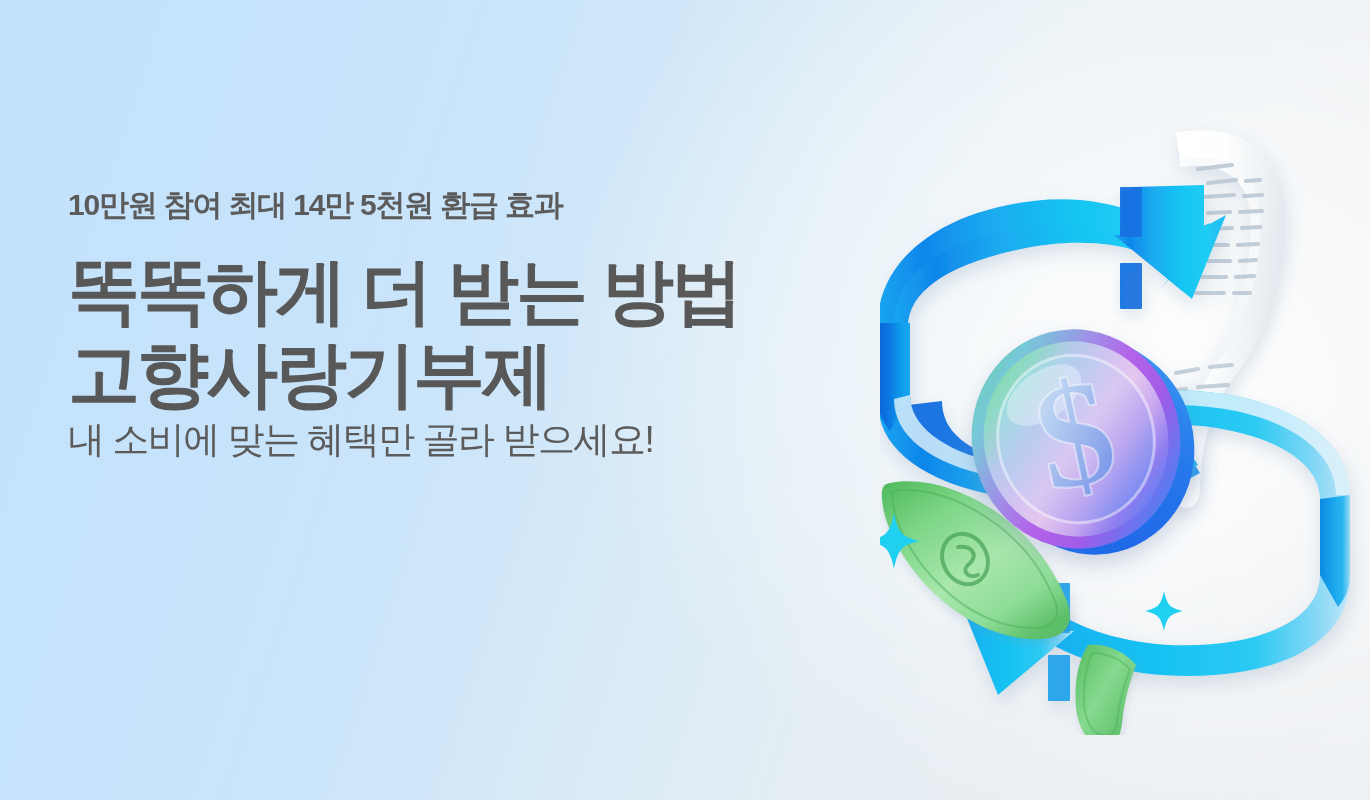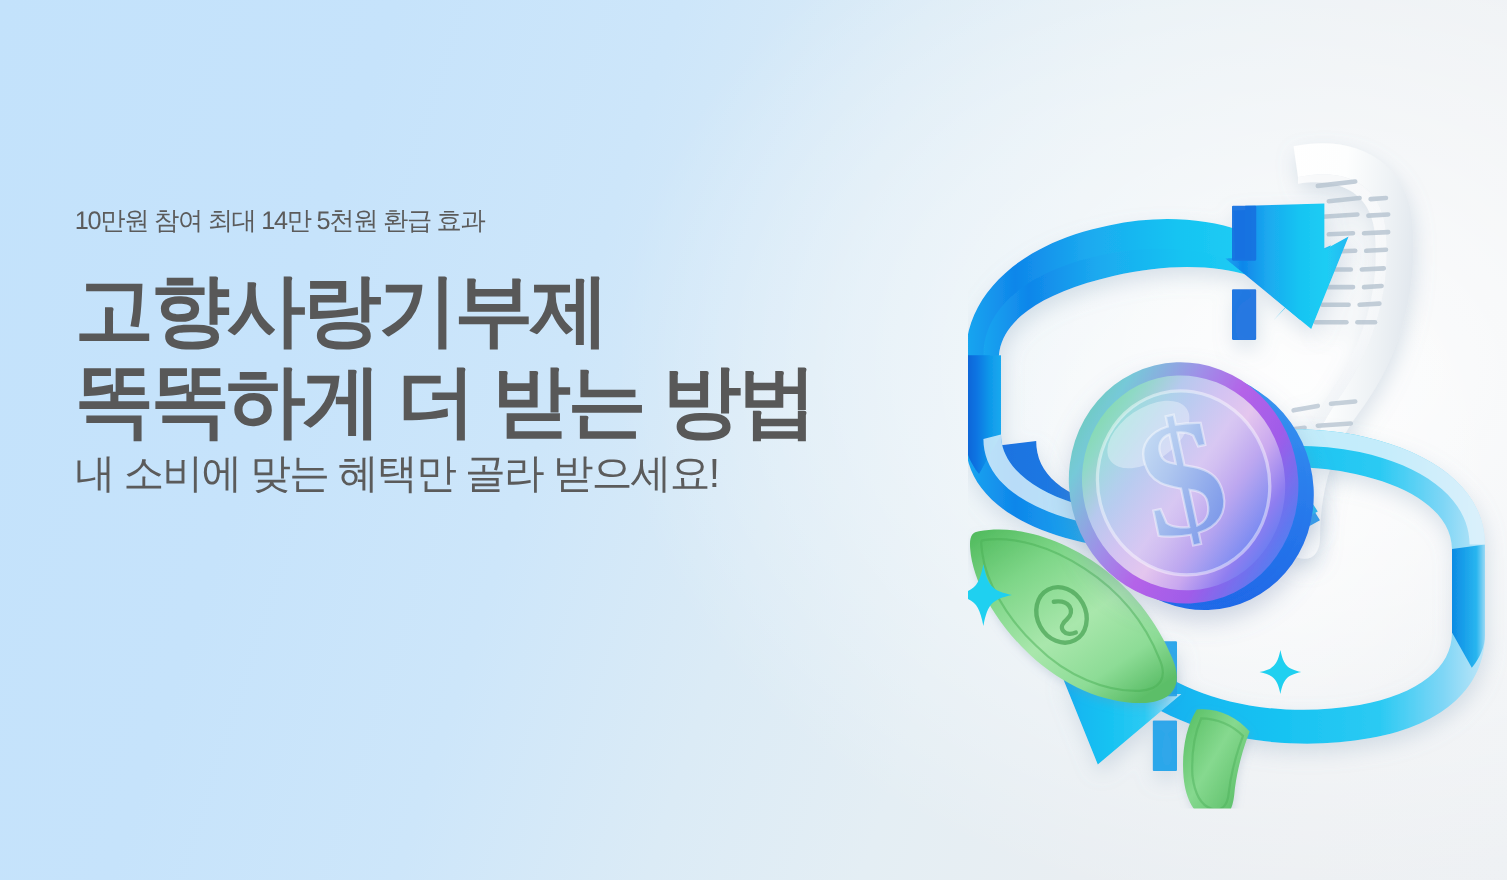--- a/index.html
+++ b/index.html
@@ -28,22 +28,22 @@
   }
 
   
   #copy {
     position:absolute;
     left:68px;
     top:186px;
     width:830px;
   }
   .eyebrow {
-    font-size:23px;
-    font-weight:400;
+    font-size:30px;
+    font-weight:700;
     color:#5b5b5b;
     letter-spacing:-1.2px;
     line-height:1.25;
     white-space:nowrap;
   }
   .headline {
     margin-top:26px;
     font-size:72px;
     font-weight:700;
     color:#585858;
@@ -73,22 +73,22 @@
 </style>
 </head>
 <body>
 
 <div id="banner">
 
   <div id="copy">
     <div class="eyebrow">10만원 참여 최대 14만 5천원 환급 효과</div>
 
     <div class="headline">
+      <span class="ln">똑똑하게 더 받는 방법</span>
       <span class="ln">고향사랑기부제</span>
-      <span class="ln">똑똑하게 더 받는 방법</span>
     </div>
 
     <div class="subcopy">내 소비에 맞는 혜택만 골라 받으세요!</div>
   </div>
 
   <div id="art">
     <svg viewBox="0 0 490 640" xmlns="http://www.w3.org/2000/svg">
       <defs>
 
         <linearGradient id="gUpTop" x1="0" y1="0" x2="1" y2="0">

